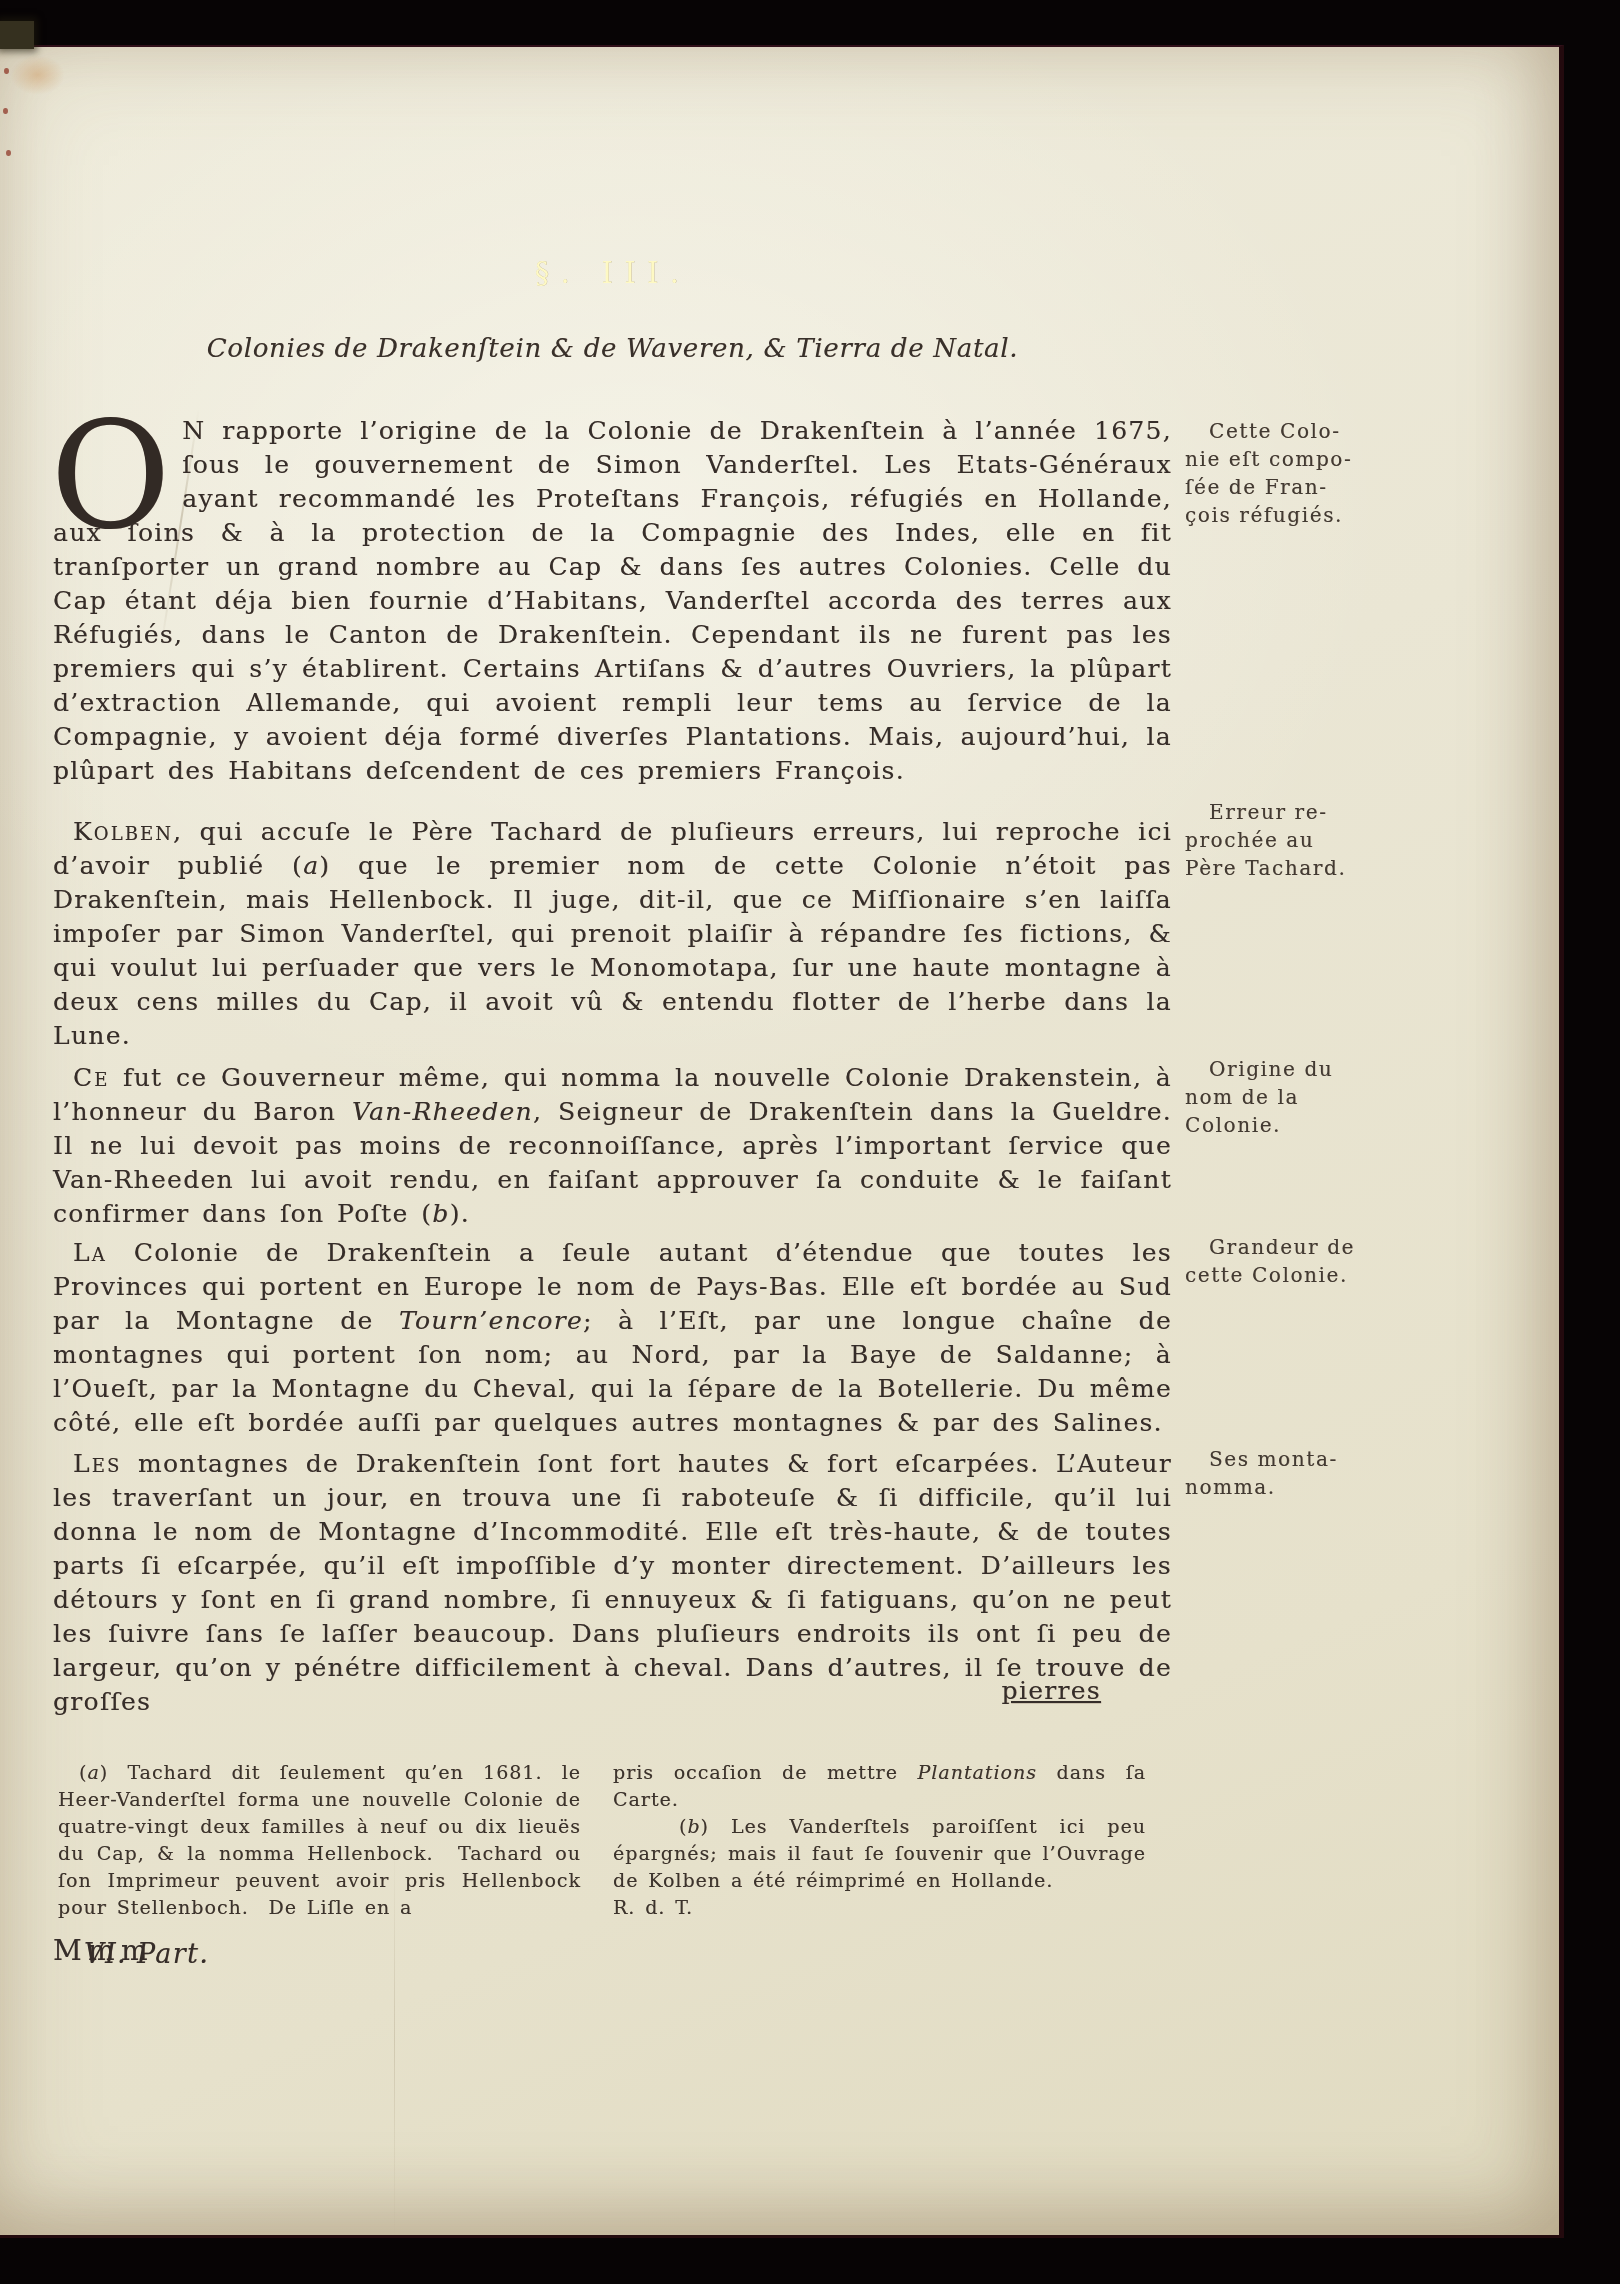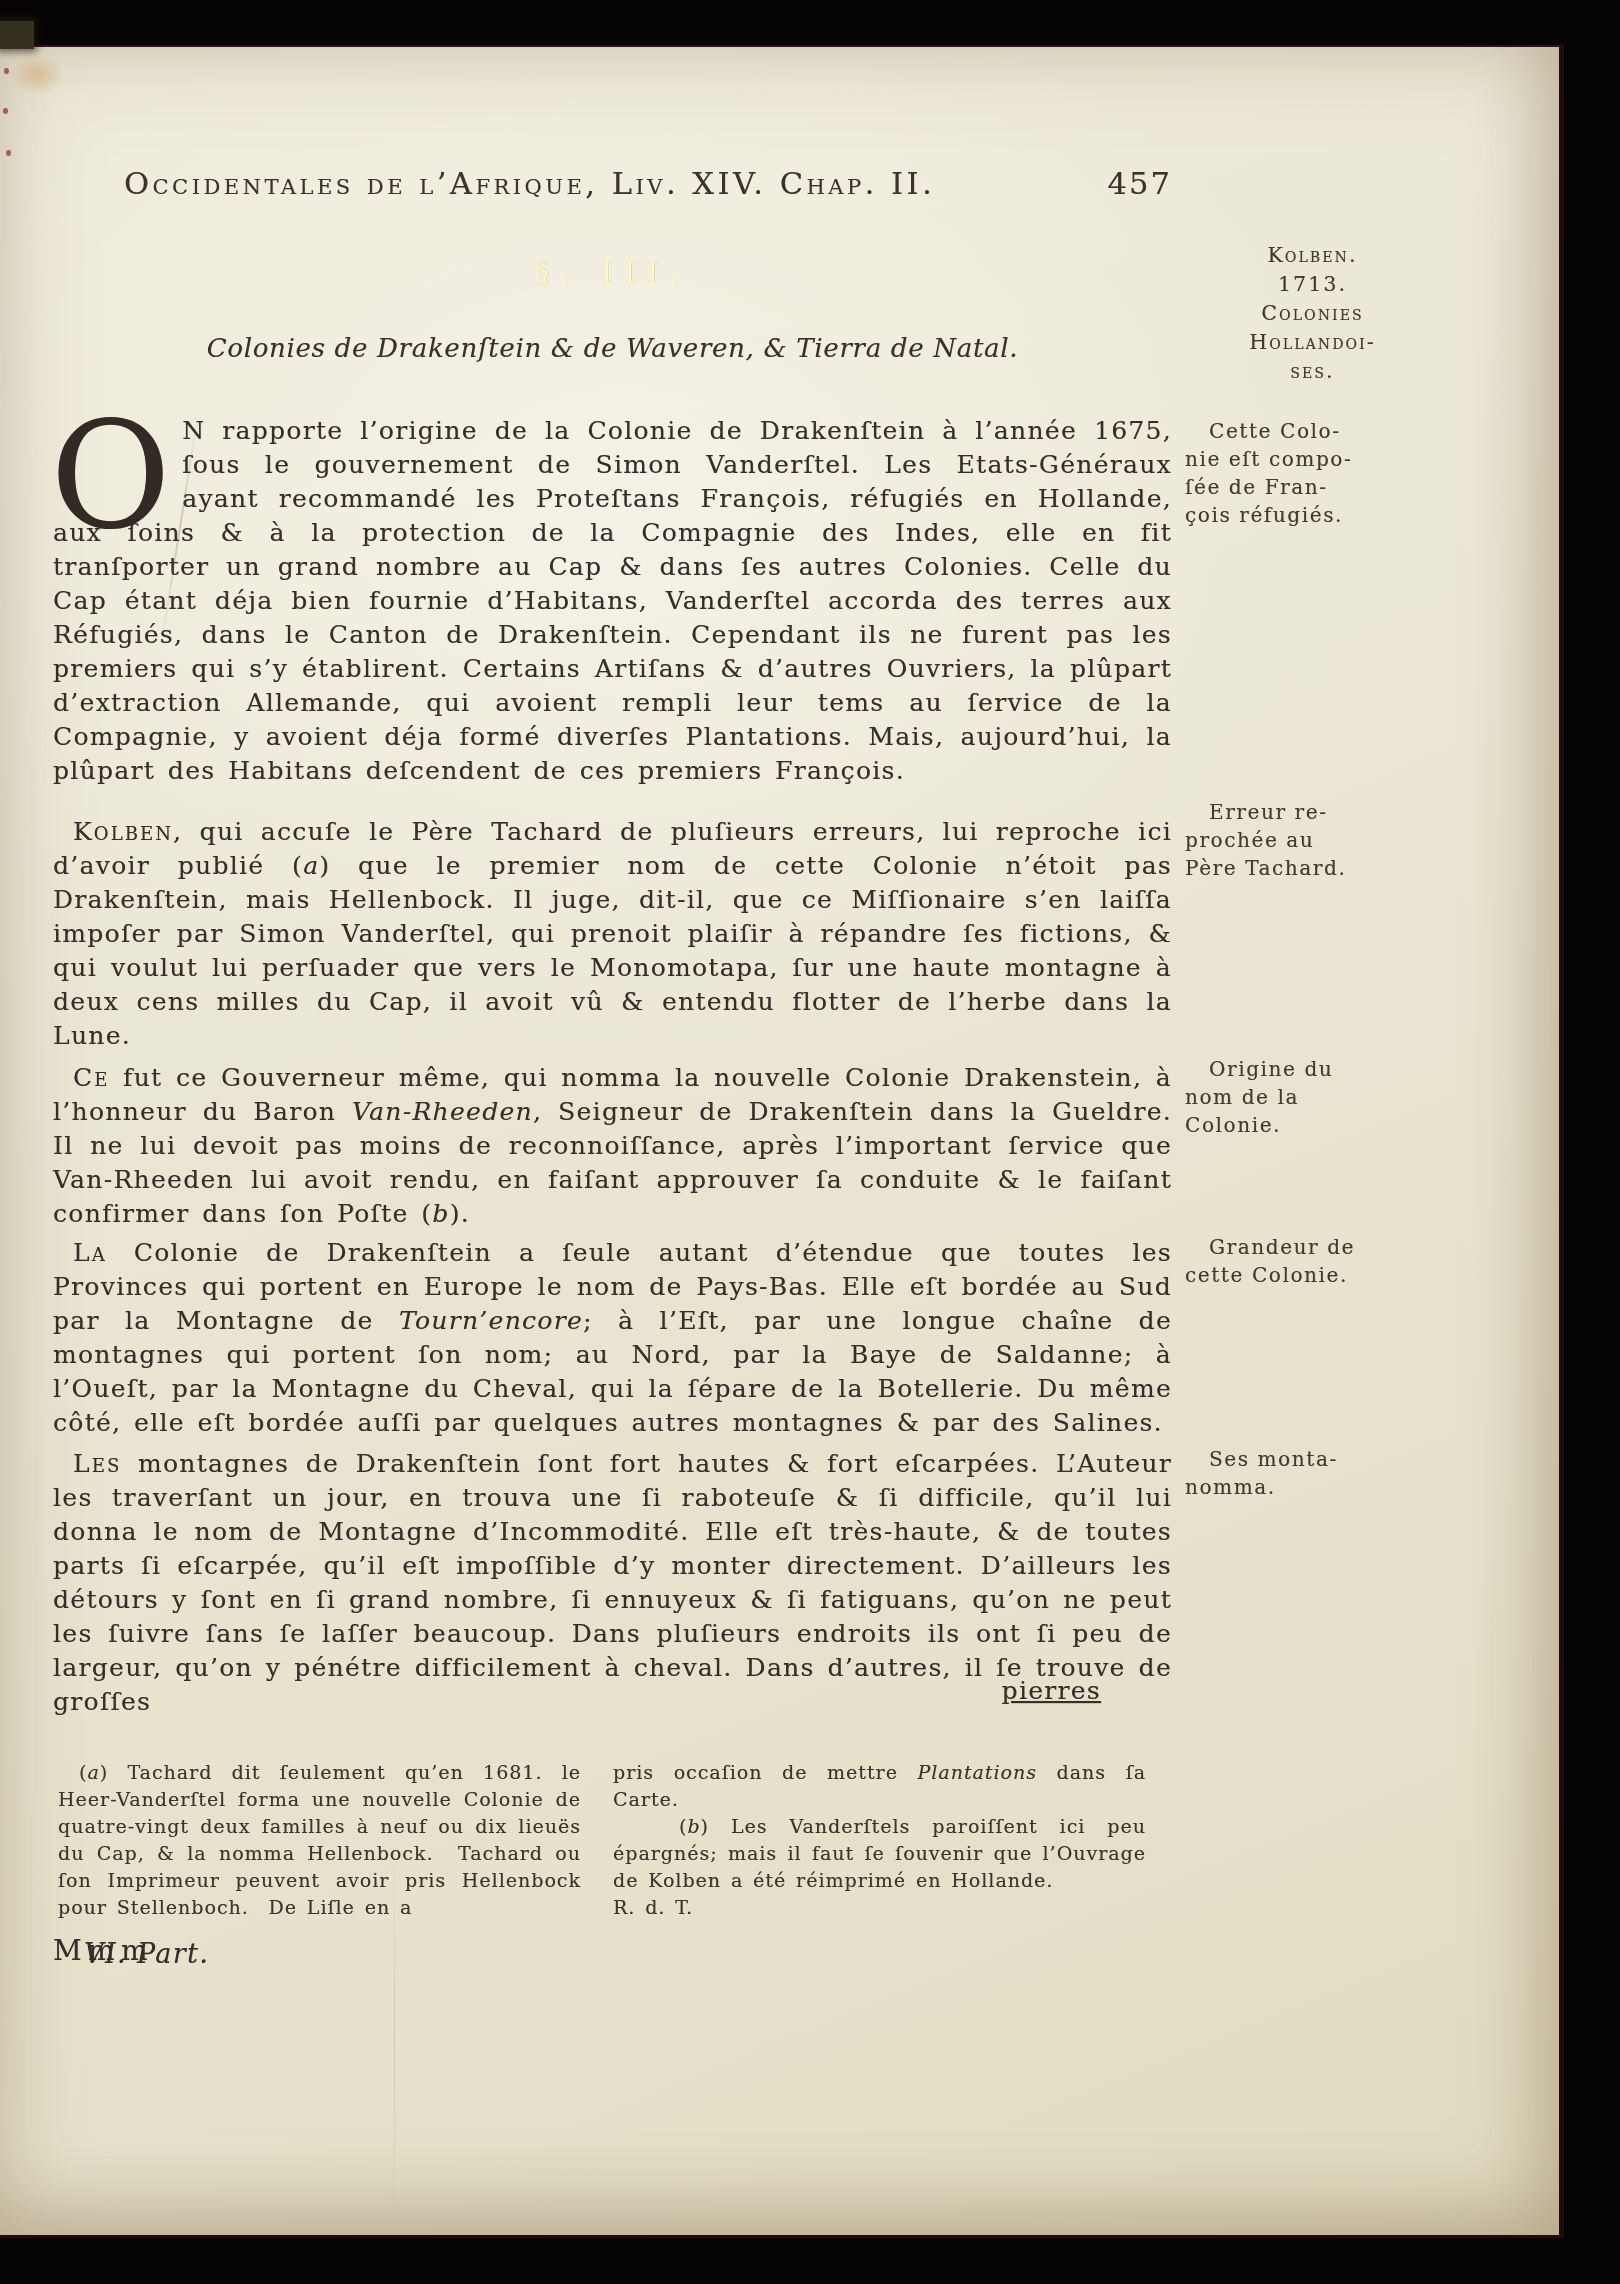--- a/index.html
+++ b/index.html
@@ -67,33 +67,24 @@
 <div id="page">
   <div class="paper"></div>
   <div class="corner-blot"></div>
   <div class="stain1"></div>
   <div class="speck" style="left:4.3px;top:68px;"></div>
   <div class="speck" style="left:2.8px;top:108px;"></div>
   <div class="speck" style="left:5.7px;top:150px;"></div>
   <div class="crease1"></div>
   <div class="crease2"></div>
 
-  <div class="running-head ink">
-    <span class="rh-title">Occidentales de l’Afrique, Liv. XIV. Chap. II.</span>
-    <span class="rh-page">457</span>
-  </div>
 
   <div class="sec-num ink">§. III.</div>
   <div class="sec-title ink">Colonies de Drakenſtein &amp; de Waveren, &amp; Tierra de Natal.</div>
 
-  <div class="margin-attr ink">Kolben.
-1713.
-Colonies
-Hollandoi-
-ses.</div>
   <div class="margin-note ink" id="mn1">Cette Colo-
 nie eſt compo-
 ſée de Fran-
 çois réfugiés.</div>
   <div class="margin-note ink" id="mn2">Erreur re-
 prochée au
 Père Tachard.</div>
   <div class="margin-note ink" id="mn3">Origine du
 nom de la
 Colonie.</div>

